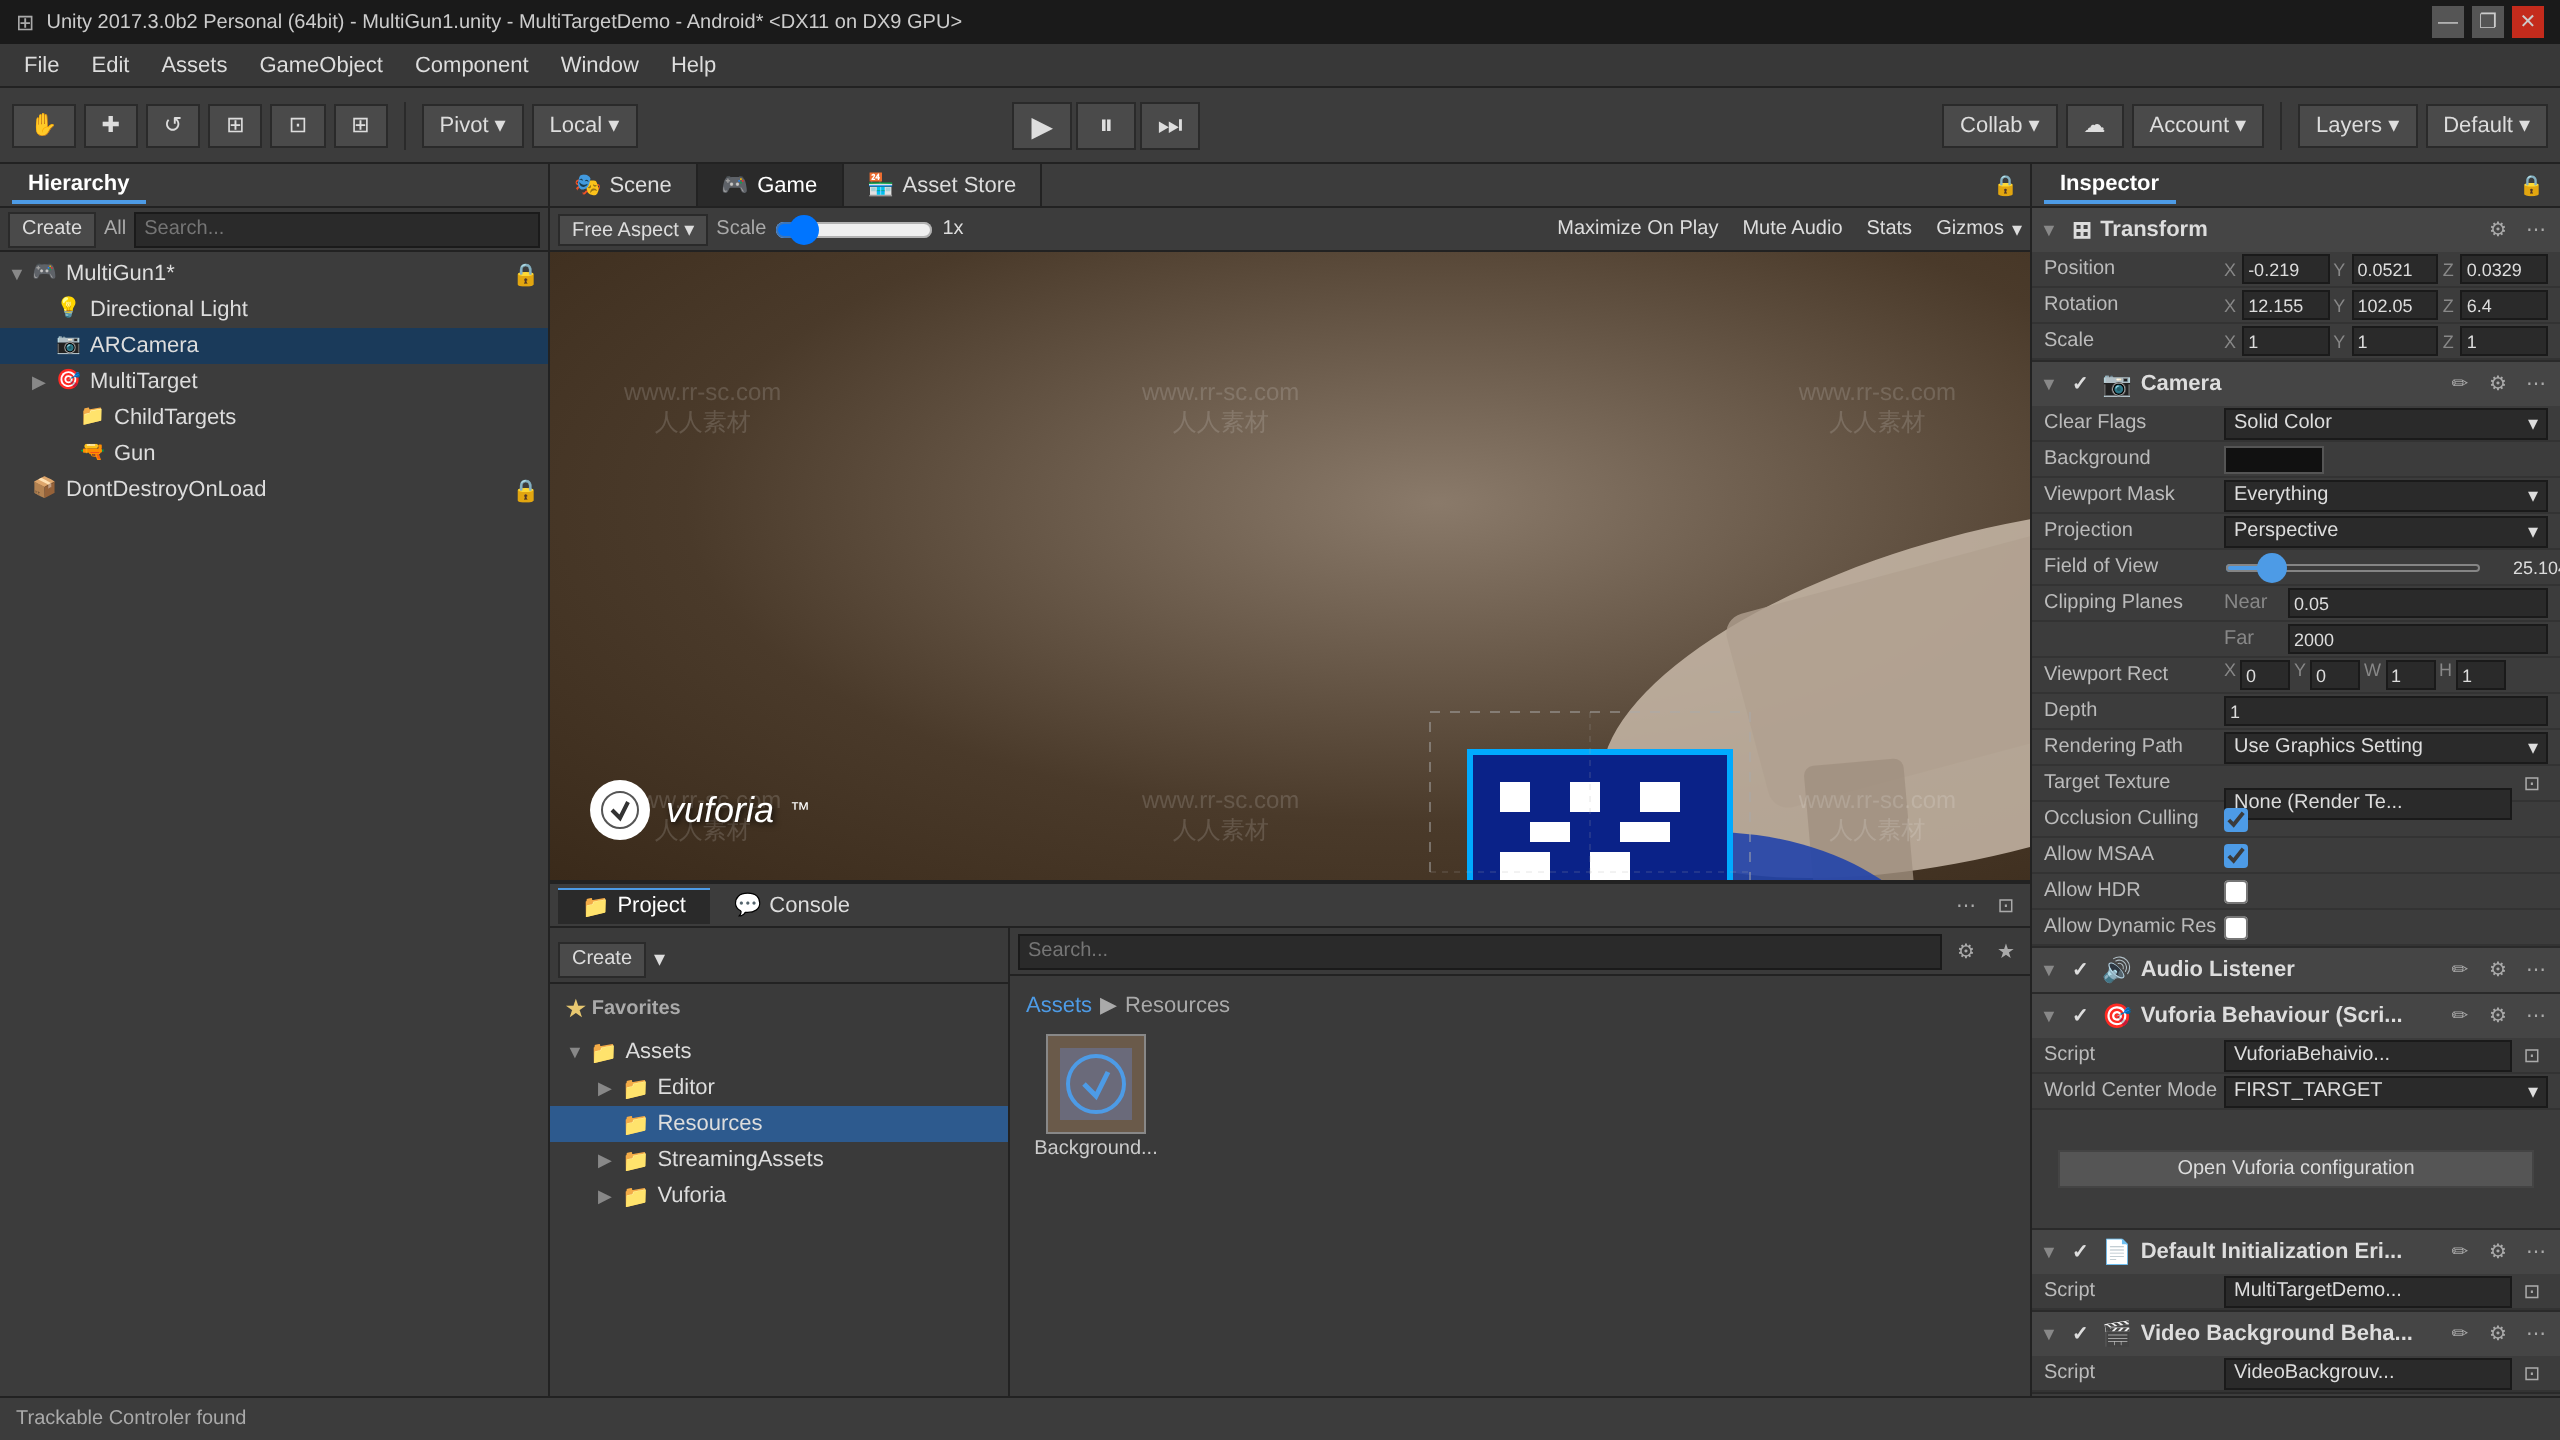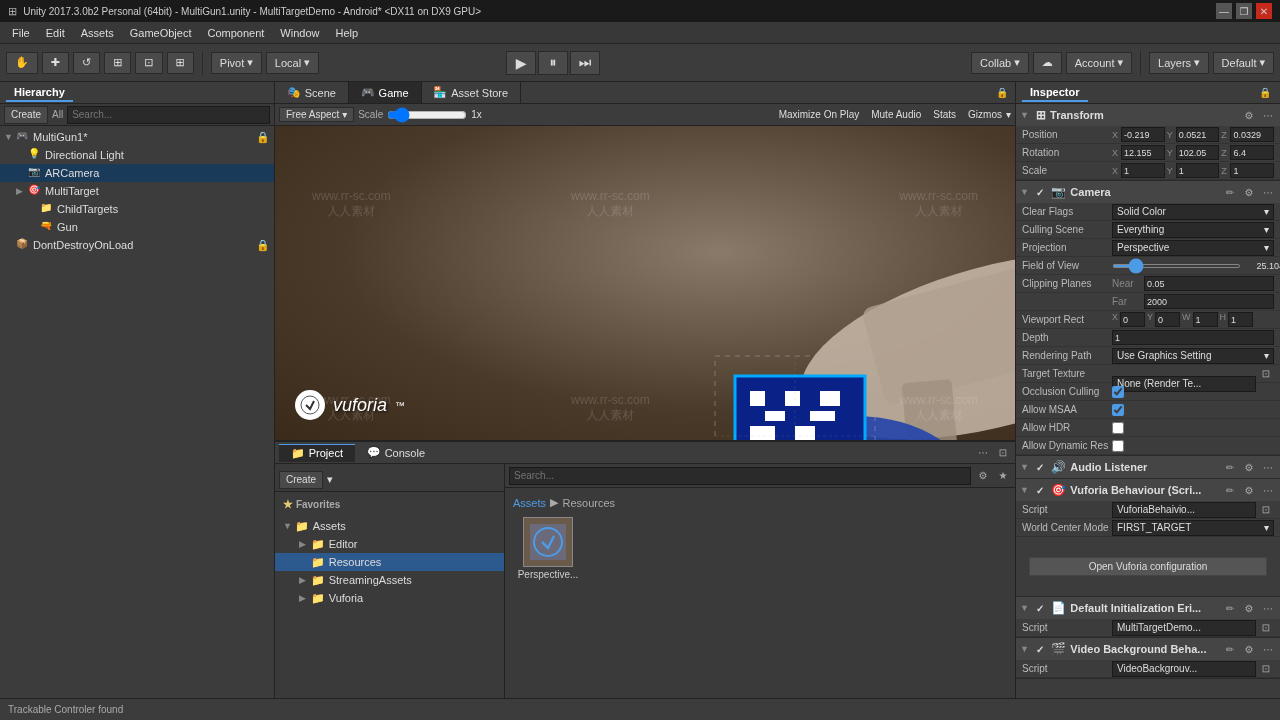--- a/index.html
+++ b/index.html
@@ -850,21 +850,21 @@
             </div>
             <div class="asset-grid">
               <div class="asset-item">
                 <div class="asset-icon" style="background:#6a5a4a;border-color:#888;">
                   <svg width="36" height="36" viewBox="0 0 36 36">
                     <rect width="36" height="36" fill="#6a6a7a"></rect>
                     <circle cx="18" cy="18" r="14" fill="none" stroke="#4d9be6" stroke-width="2"></circle>
                     <path d="M12 18 L18 24 L24 12" stroke="#4d9be6" stroke-width="2.5" fill="none"></path>
                   </svg>
                 </div>
-                <span class="asset-label">Perspective...</span>
+                <span class="asset-label">Background...</span>
               </div>
             </div>
           </div>
         </div>
       </div>
     </div>
   </div>
 
   <div id="inspector-panel">
     <div class="inspector-header">
@@ -954,23 +954,27 @@
       </div>
 
       <div class="prop-row">
         <span class="prop-label">Clear Flags</span>
         <div class="dropdown-value">
           <span>Solid Color</span>
           <span>▾</span>
         </div>
       </div>
 
-
-      <div class="prop-row">
-        <span class="prop-label">Culling Scene</span>
+      <div class="prop-row">
+        <span class="prop-label">Background</span>
+        <div class="color-swatch" style="background:#111;"></div>
+      </div>
+
+      <div class="prop-row">
+        <span class="prop-label">Viewport Mask</span>
         <div class="dropdown-value">
           <span>Everything</span>
           <span>▾</span>
         </div>
       </div>
 
       <div class="prop-row">
         <span class="prop-label">Projection</span>
         <div class="dropdown-value">
           <span>Perspective</span>

